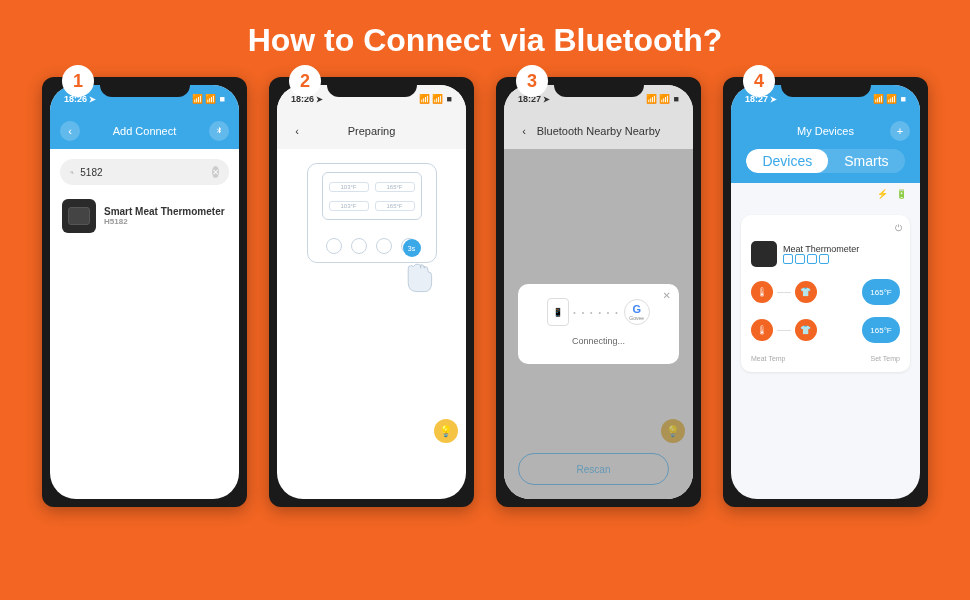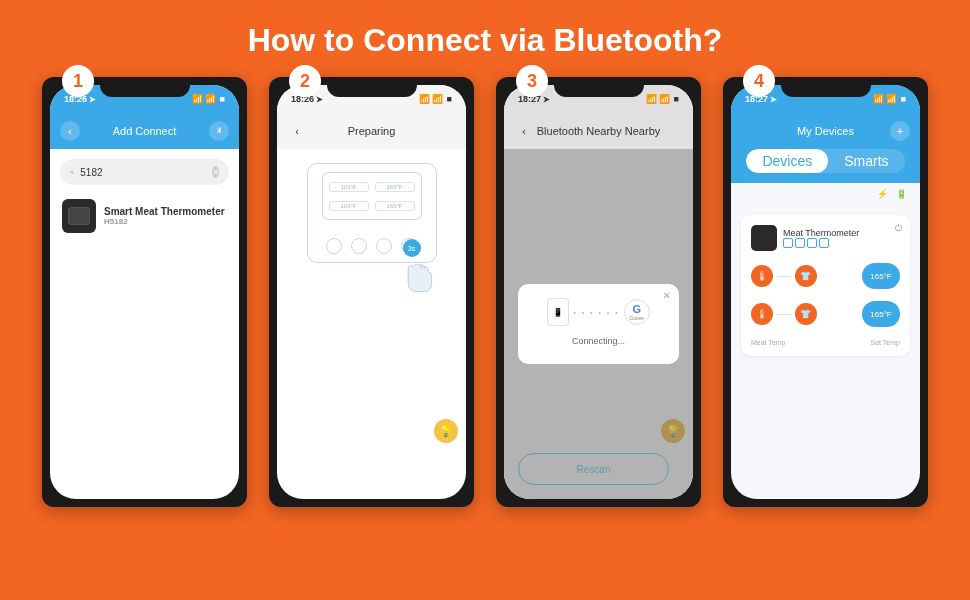--- a/index.html
+++ b/index.html
@@ -65,21 +65,21 @@
 .modal-status { text-align:center; font-size:9px; color:#666; }
 .rescan { position:absolute; bottom:14px; left:14px; right:24px; height:32px; border-radius:16px; border:1px solid #3ba9e8; color:#3ba9e8; font-size:10px; display:flex; align-items:center; justify-content:center; background:transparent; }
 .fab3 { position:absolute; bottom:56px; right:8px; width:24px; height:24px; border-radius:50%; background:#d4a838; opacity:.7; color:#fff; font-size:11px; display:flex; align-items:center; justify-content:center; }
 
 .s4 .status-bar, .s4 .header { background:#3ba9e8; color:#fff; }
 .tabs { background:#3ba9e8; padding:0 0 10px; display:flex; justify-content:center; }
 .tabs-pill { display:flex; background:rgba(255,255,255,.15); border-radius:12px; overflow:hidden; position:relative; }
 .tab { padding:4px 16px; font-size:14px; color:#fff; position:relative;text-align:center; }
 .tab.active { background:#fff; color:#3ba9e8; border-radius:12px; }
 .card { margin:10px; background:#fff; border-radius:10px; padding:10px; box-shadow:0 1px 3px rgba(0,0,0,.08); position:relative; }
-.card-hdr { display:flex; align-items:center; gap:6px; margin-bottom:4px; }
+.card-hdr { display:flex; align-items:center; gap:6px; margin-bottom:4px;margin-top:16px; }
 .card-thumb { width:26px; height:26px; background:#2a2a2a; border-radius:5px; }
 .card-title { font-size:9px; color:#333; font-weight:500; }
 .card-sub { display:flex; gap:2px; }
 .card-sub span { width:10px; height:10px; border:1px solid #3ba9e8; border-radius:2px; }
 .card-icons { position:absolute; top:8px; right:8px; display:flex; gap:6px; font-size:9px; color:#999; }
 .probe-row { display:flex; align-items:center; justify-content:space-between; margin:12px 0; }
 .probe-icons { display:flex; align-items:center; gap:4px; }
 .probe-circle { width:22px; height:22px; border-radius:50%; display:flex; align-items:center; justify-content:center; font-size:9px; }
 .probe-circle.orange { background:#f26522; color:#fff; }
 .probe-line { width:14px; height:1px; background:#ddd; }

